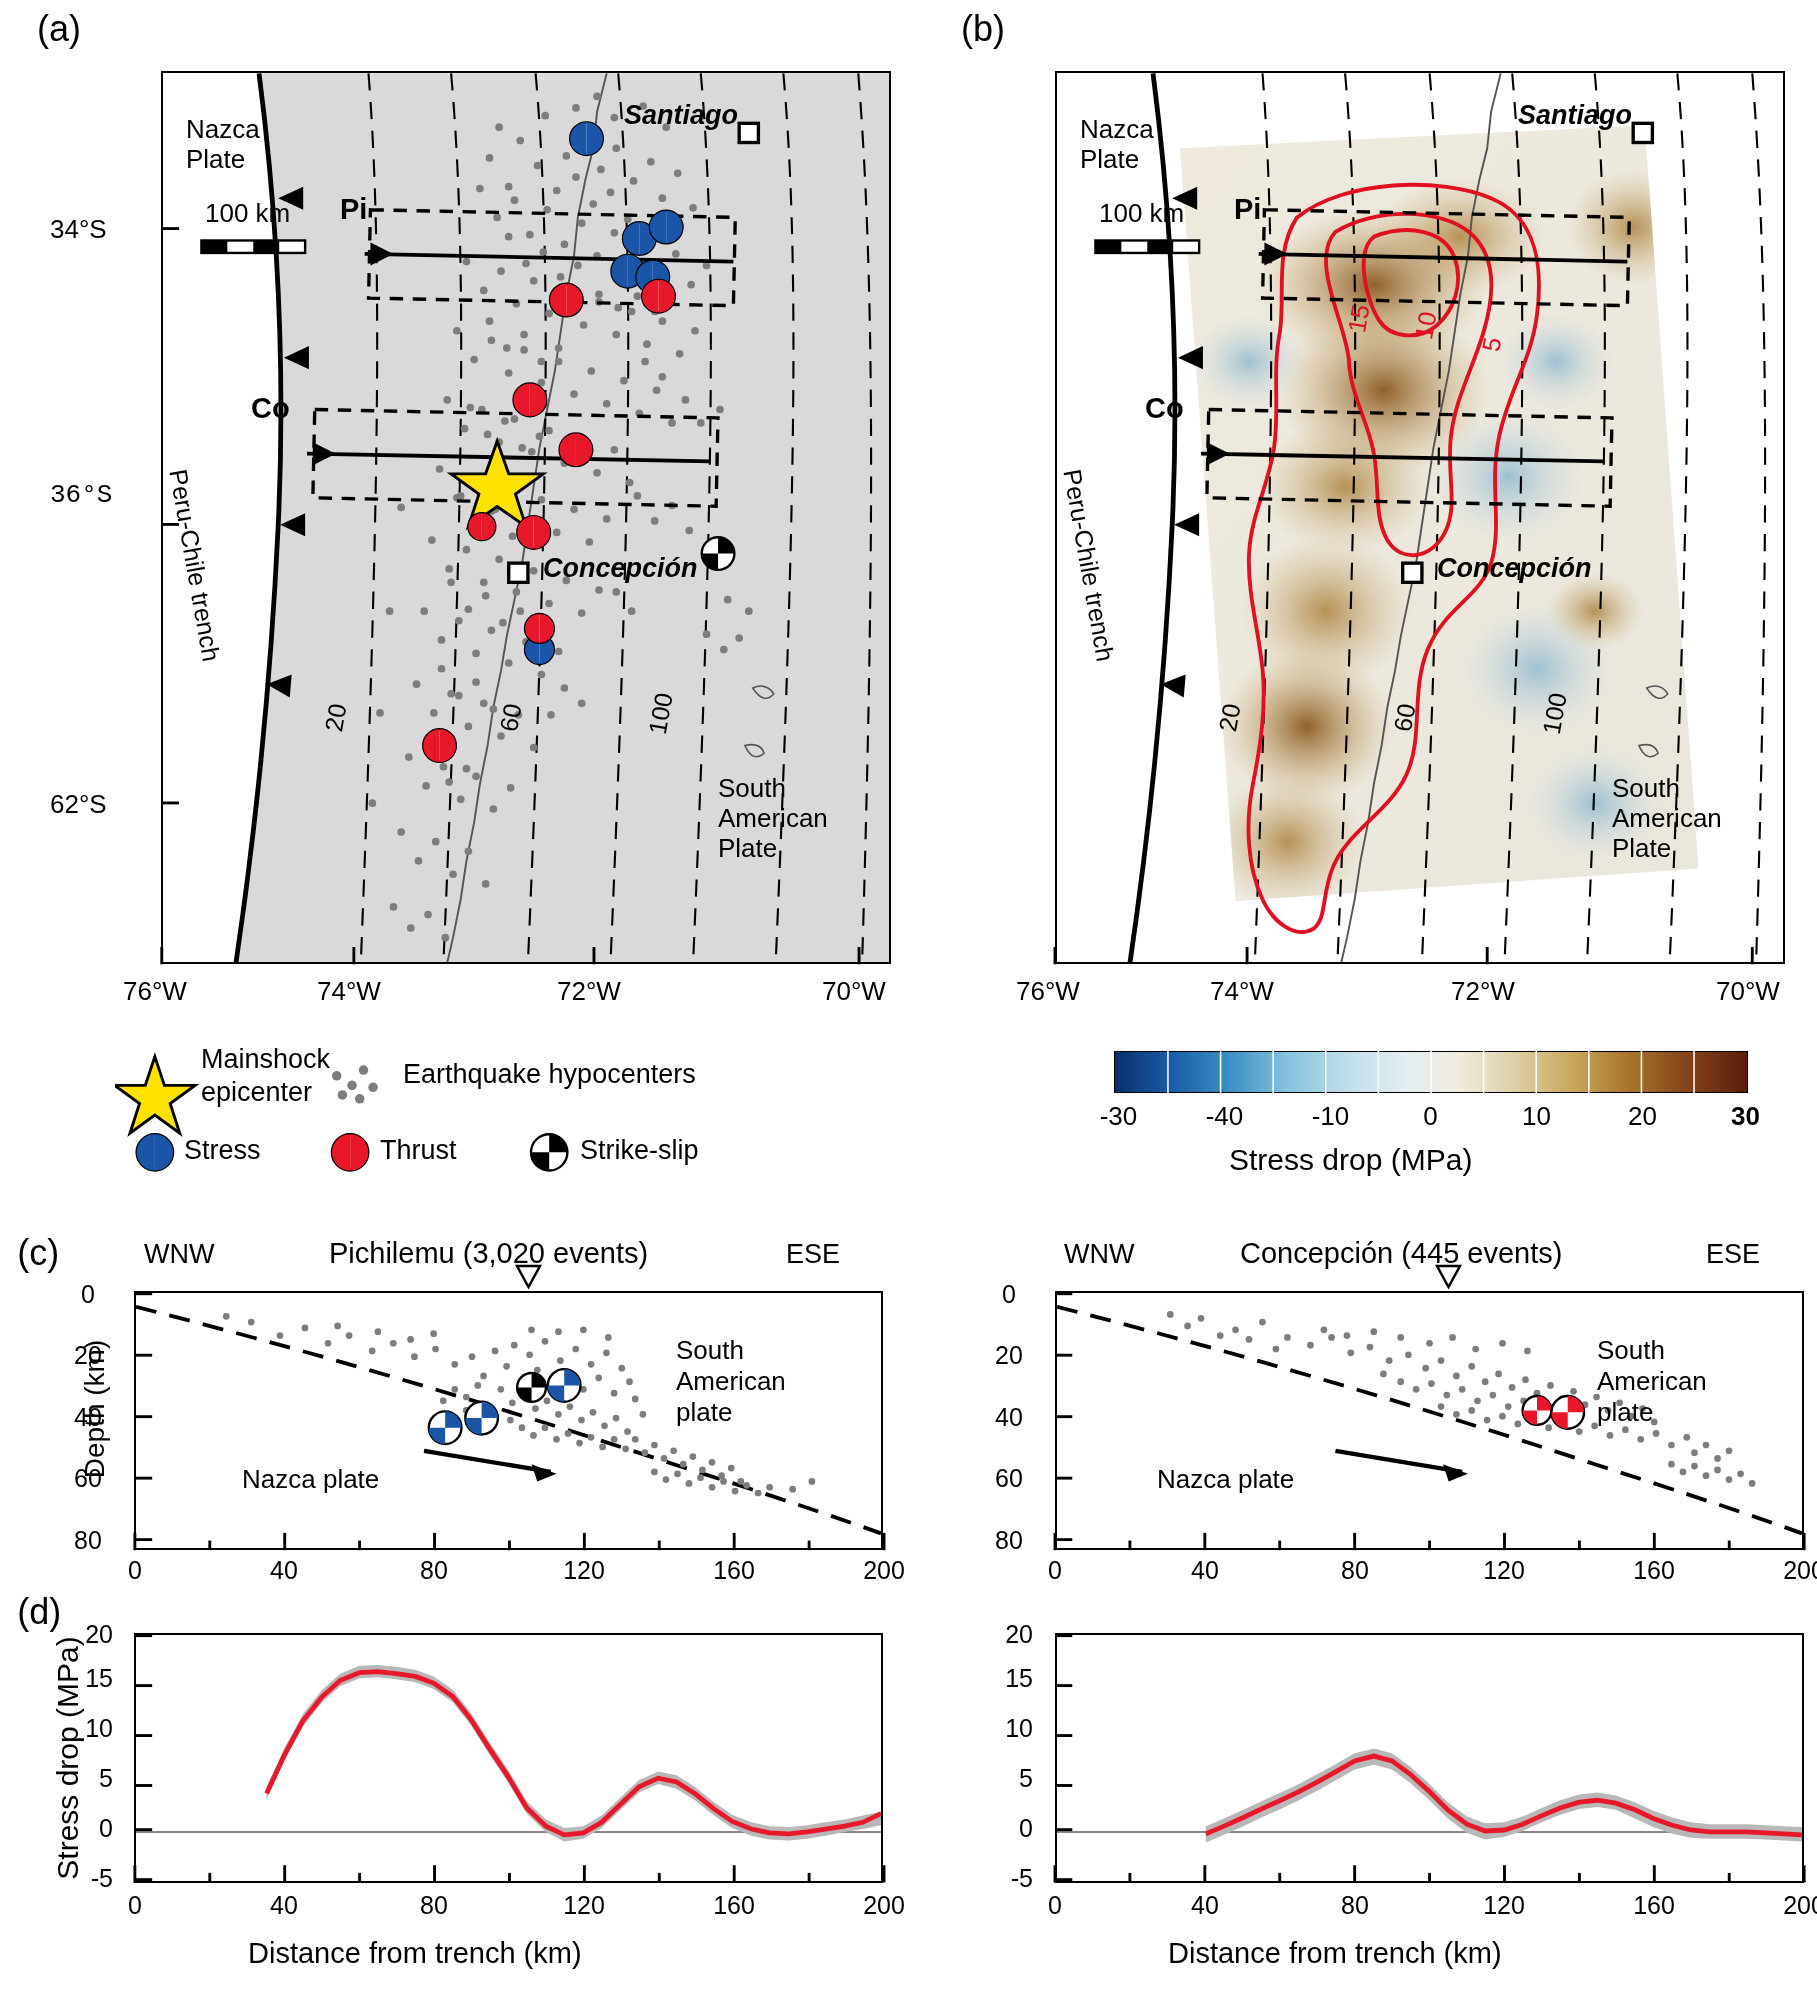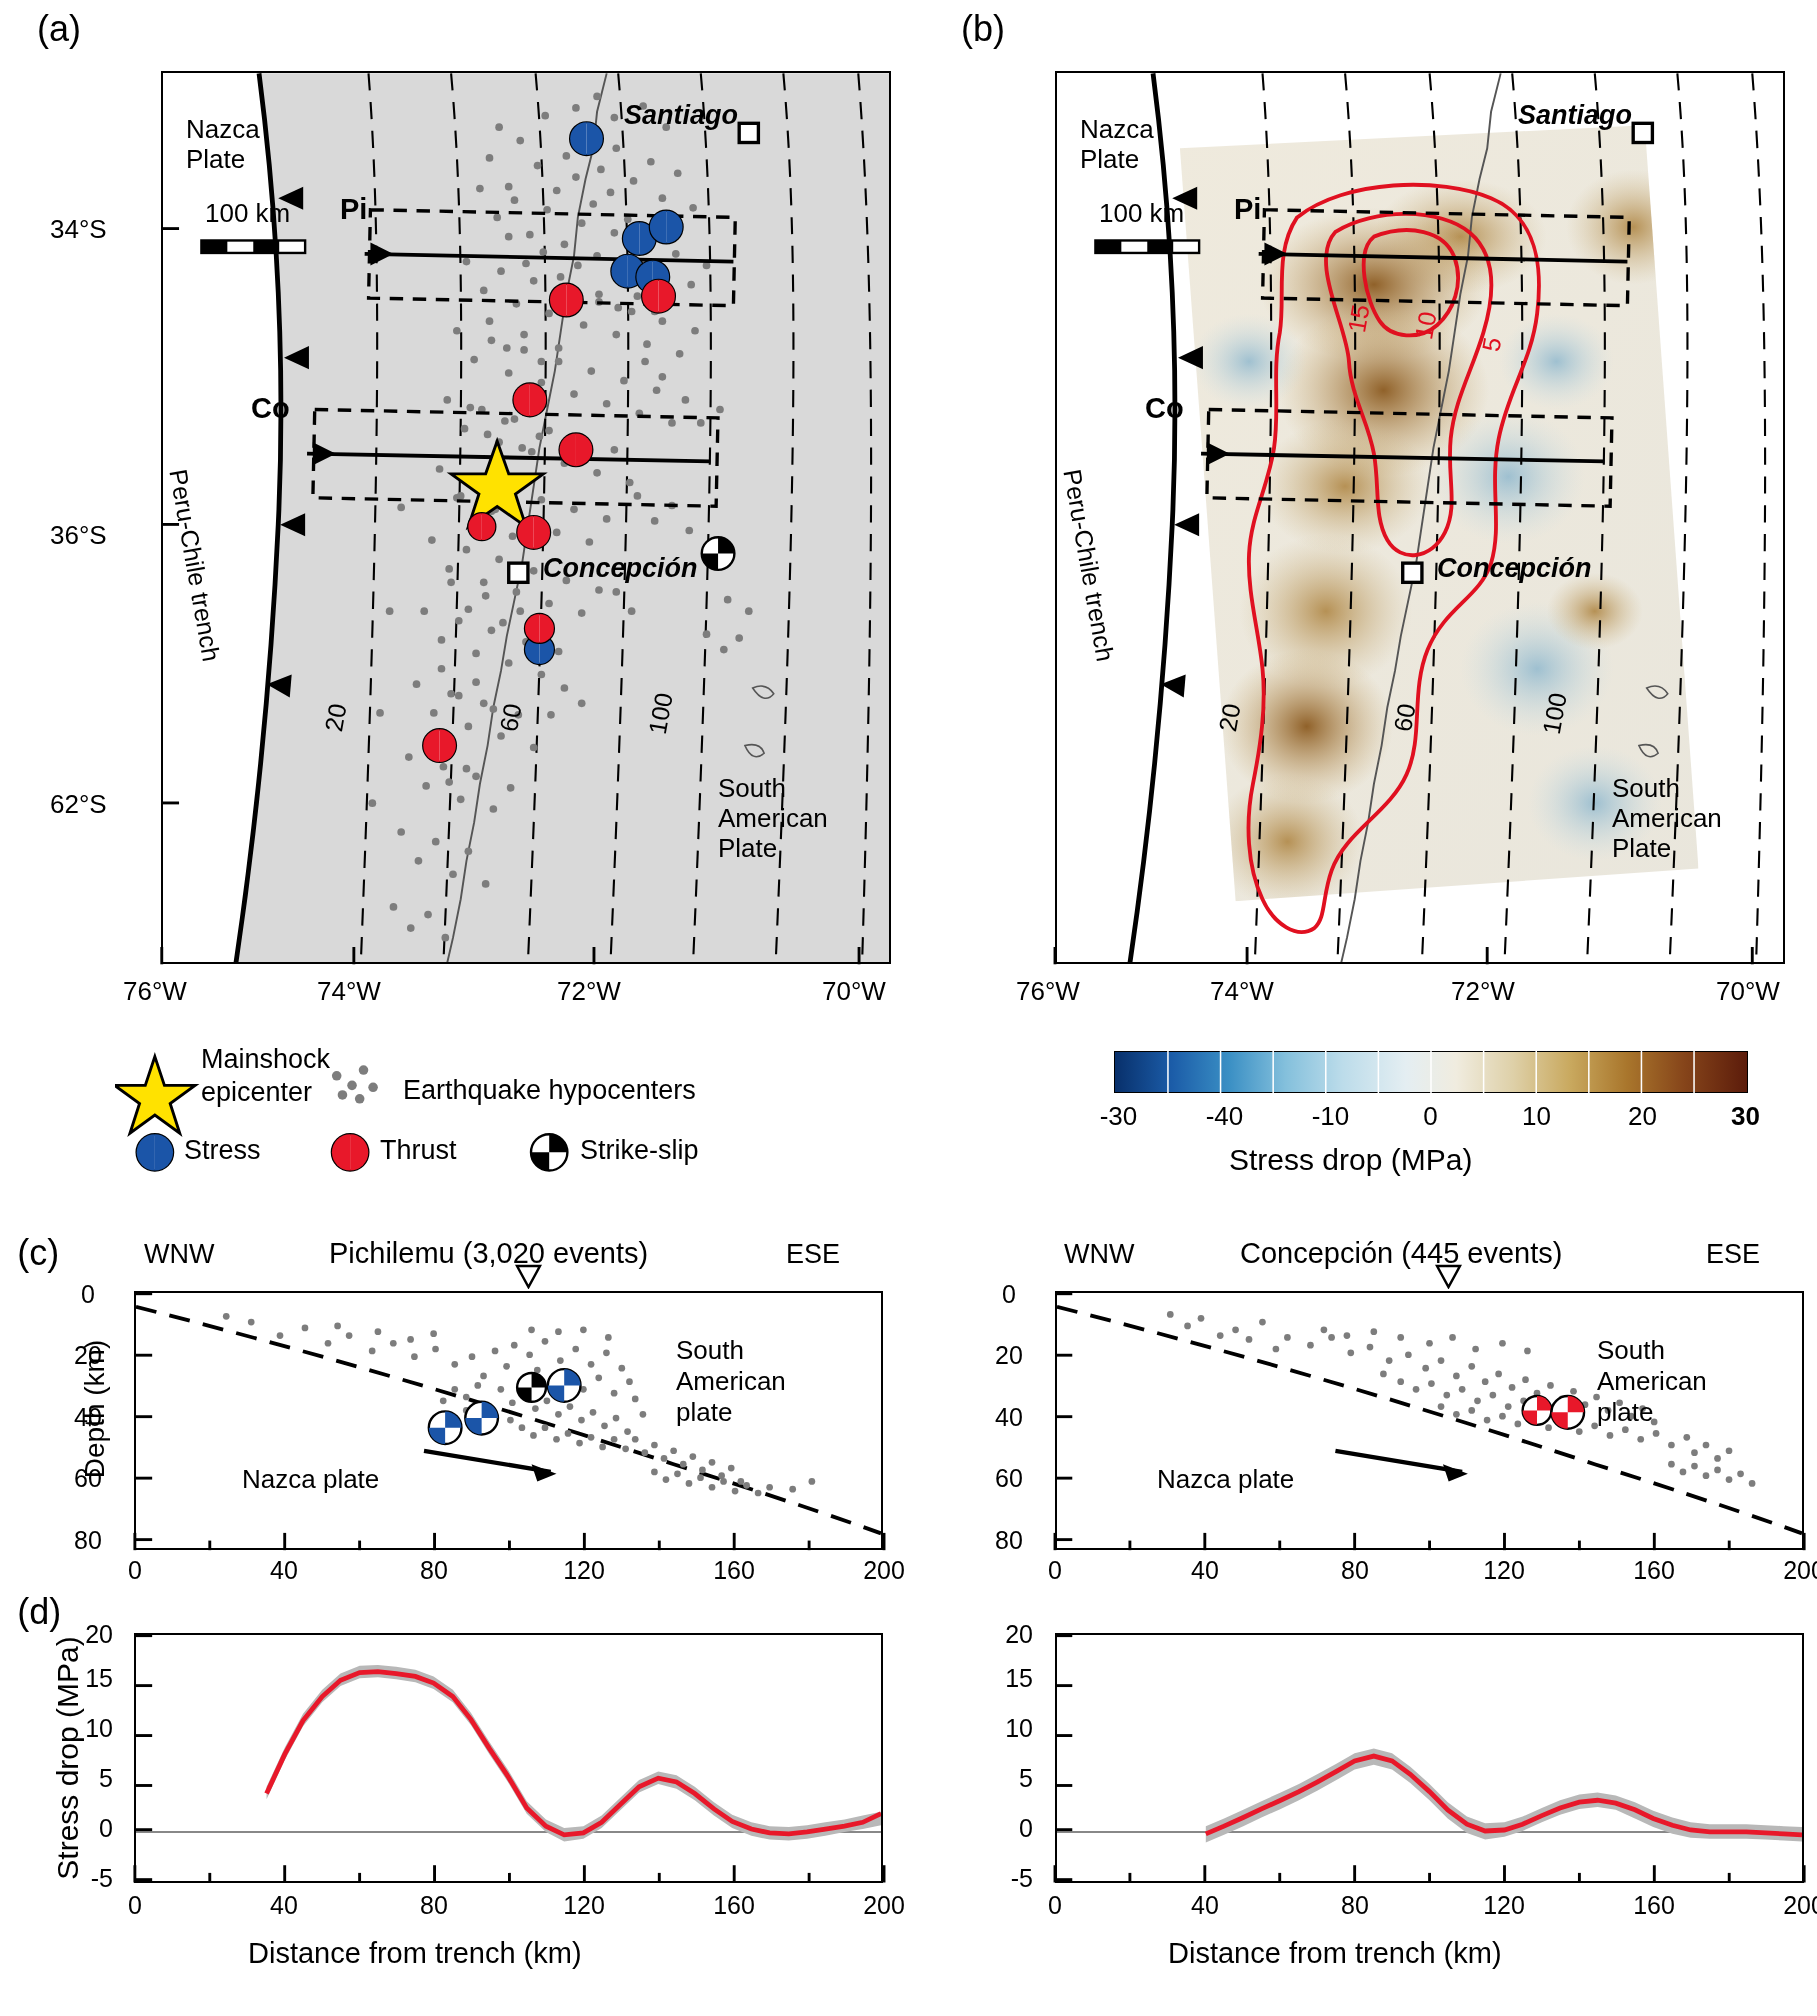--- a/index.html
+++ b/index.html
@@ -372,21 +372,21 @@
     <div class="axis-lab-b" style="left:177px;top:120px;font-size:29px;">Pi</div>
     <div class="axis-lab-b" style="left:88px;top:319px;font-size:29px;">Co</div>
     <div class="ital-b" style="position:absolute;left:461px;top:27px;font-size:27px;">Santiago</div>
     <div class="ital-b" style="position:absolute;left:380px;top:480px;font-size:27px;">Concepción</div>
     <div style="position:absolute;left:159px;top:630px;font-size:25px;transform:rotate(-80deg);">20</div>
     <div style="position:absolute;left:334px;top:630px;font-size:25px;transform:rotate(-80deg);">60</div>
     <div style="position:absolute;left:477px;top:626px;font-size:25px;transform:rotate(-80deg);">100</div>
   </div>
 
   <div class="axis-lab" style="left:50px;top:214px;">34°S</div>
-  <div class="axis-lab" style="left:50px;top:520px;">36°S</div>
+  <div class="axis-lab" style="left:50px;top:480px;font-family:Liberation Mono, monospace;">36°S</div>
   <div class="axis-lab" style="left:50px;top:789px;">62°S</div>
   <div class="axis-lab" style="left:123px;top:976px;">76°W</div>
   <div class="axis-lab" style="left:317px;top:976px;">74°W</div>
   <div class="axis-lab" style="left:557px;top:976px;">72°W</div>
   <div class="axis-lab" style="left:822px;top:976px;">70°W</div>
 
   <div class="map-frame" style="left:1055px;top:71px;width:730px;height:893px;">
     <svg width="726" height="890" viewBox="0 0 756 926">
       <defs>
         <linearGradient id="gb" x1="0" y1="0" x2="1" y2="1">
@@ -530,21 +530,21 @@
         </g>
       <g transform="translate(452,108)">
           <circle r="19" fill="#fff" stroke="#000" stroke-width="2.5"></circle>
           <path d="M0,-19 a19,19 0 0 1 19,19 L0,0z" fill="#000"></path>
           <path d="M0,19 a19,19 0 0 1 -19,-19 L0,0z" fill="#000"></path>
         </g>
     </svg>
     <div class="leg-txt" style="left:86px;top:-5.8px;line-height:1.2;">
       <span>Mainshock</span><br><span>epicenter</span>
     </div>
-    <div class="leg-txt" style="left:288px;top:26px;text-align:right;">Earthquake hypocenters</div>
+    <div class="leg-txt" style="left:288px;top:10px;text-align:right;">Earthquake hypocenters</div>
     <div class="leg-txt" style="left:69px;top:86px;">Stress</div>
     <div class="leg-txt" style="left:265px;top:86px;">Thrust</div>
     <div class="leg-txt" style="left:465px;top:86px;">Strike-slip</div>
   </div>
 
   <div class="cbar-wrap" style="left:1114px;top:1051px;width:634px;height:144px;">
     <div class="cbar" style="left:0;top:0;width:634px;height:42px;background:linear-gradient(to right,#08306b 0%,#1b5ca8 9%,#3a8fc4 18%,#84c0dc 27%,#bcdcea 36%,#e4eef2 46%,#f0ecdf 54%,#ded0a8 63%,#c9a95f 72%,#a9762c 81%,#86451a 90%,#5c1c0b 100%);"></div>
     <svg style="position:absolute;left:0;top:0;" width="634" height="44" viewBox="0 0 660 46">
       <g stroke="#ffffff" stroke-width="1.6">
         <line x1="55" y1="0" x2="55" y2="46"></line>

